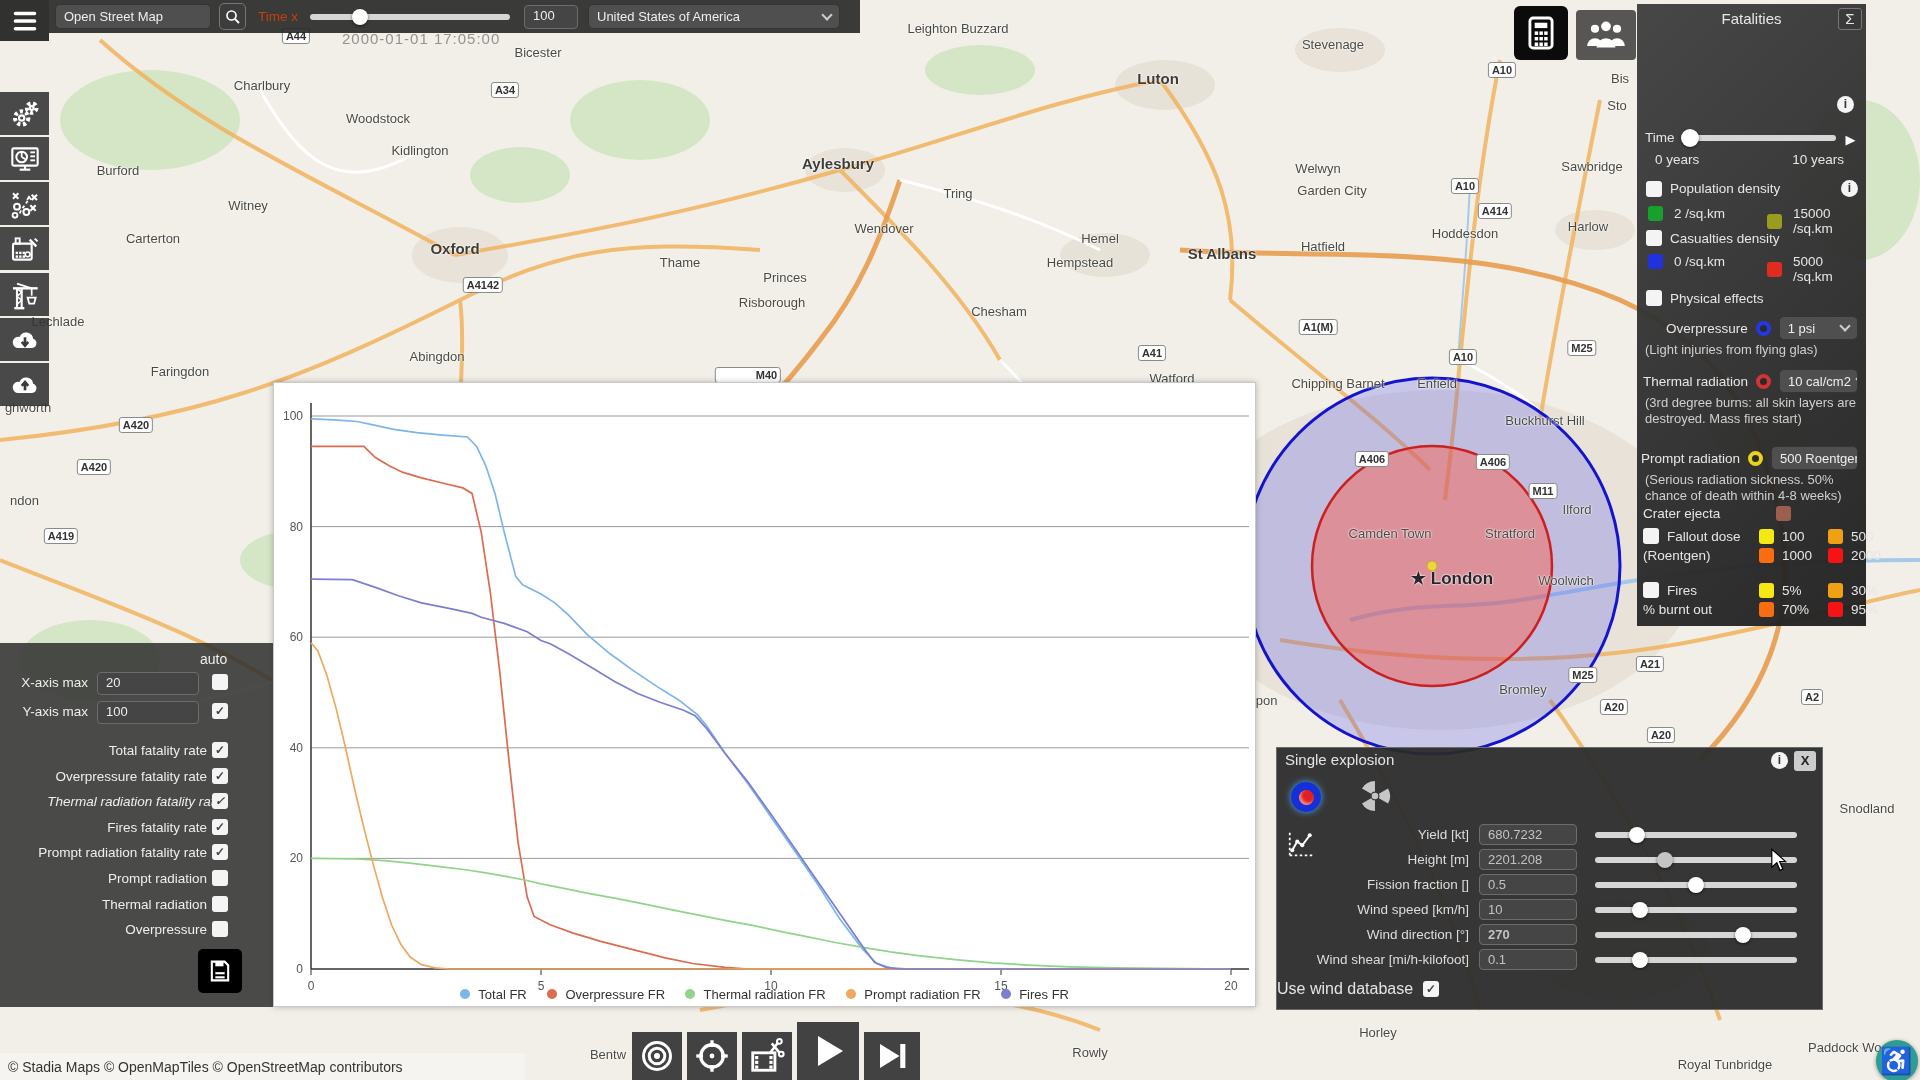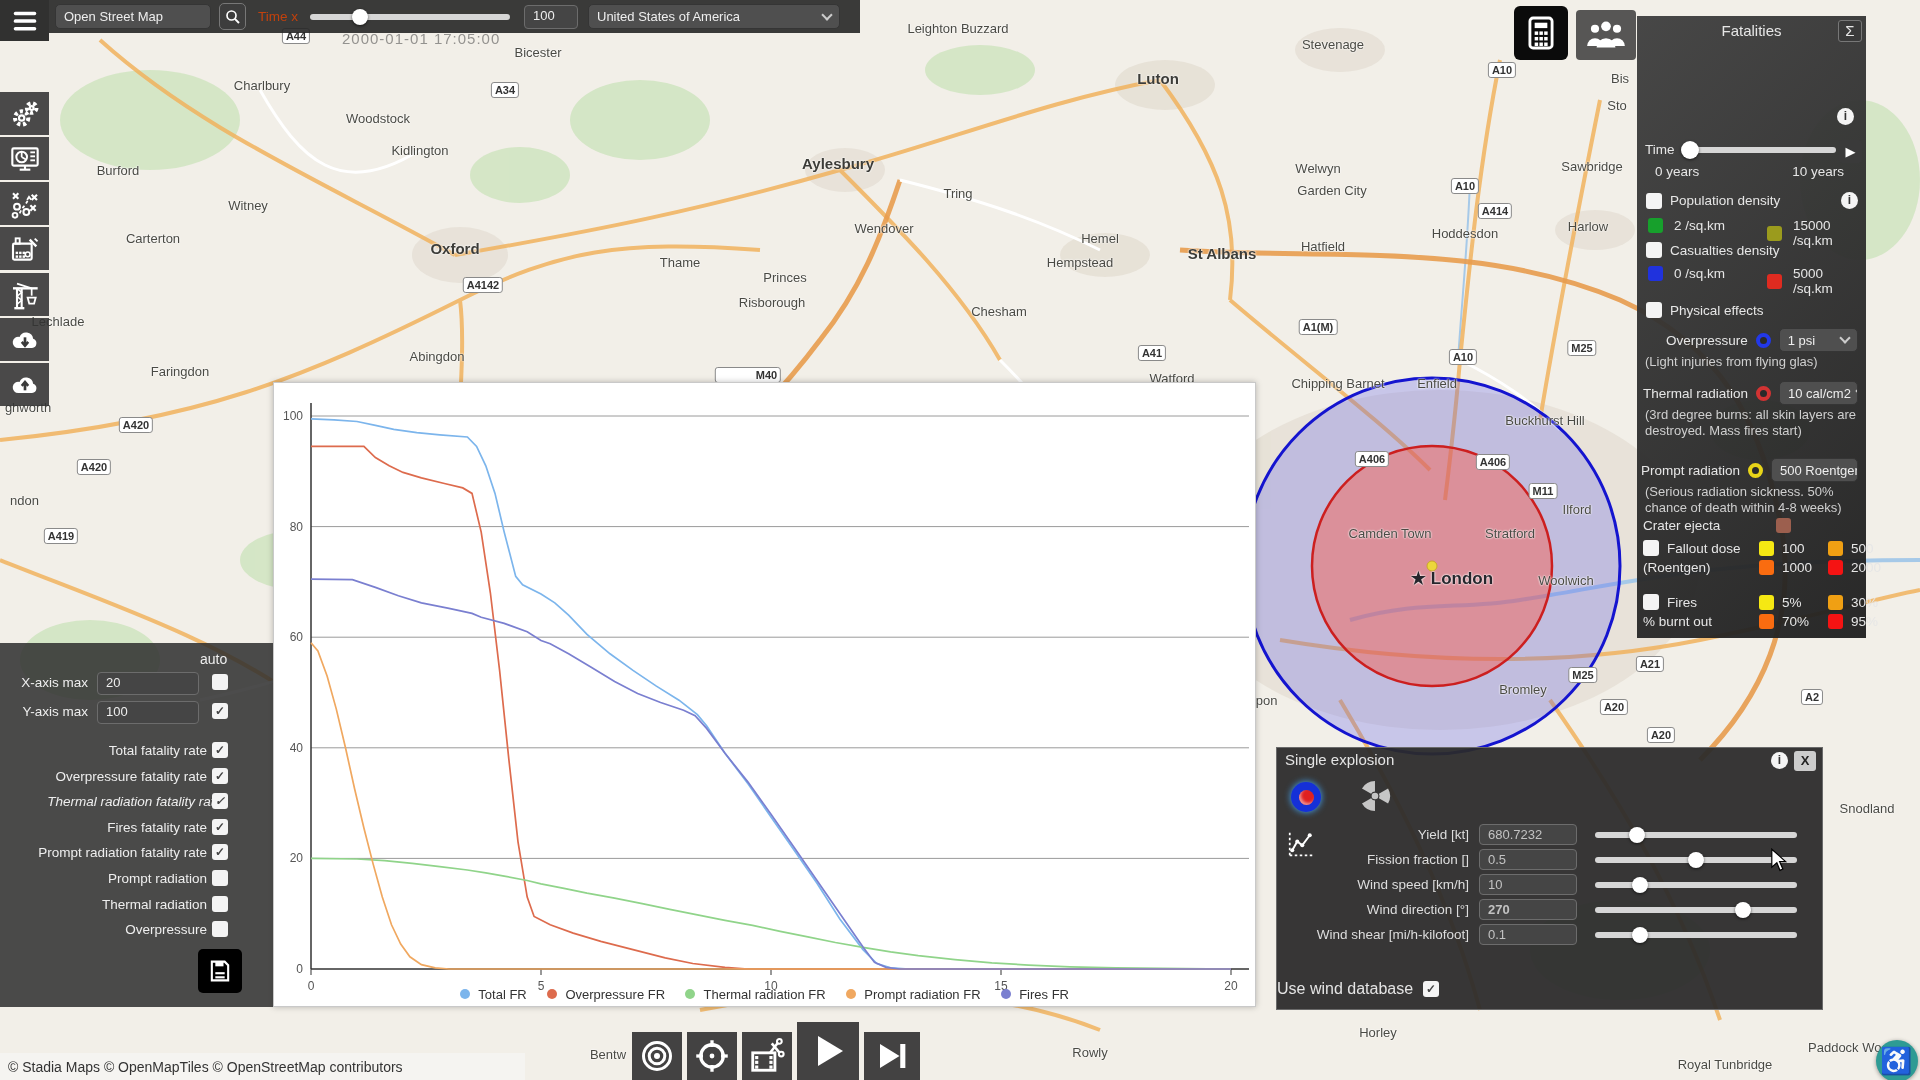--- a/index.html
+++ b/index.html
@@ -44,21 +44,21 @@
   #topbar-label{font-size:13.5px;color:#c2410c;margin-left:12px;}
   
   .side-btn{position:absolute;left:0;width:49px;height:43px;background:rgba(50,50,50,.88);
             display:flex;align-items:center;justify-content:center;}
   
   #calc-btn{position:absolute;left:1514px;top:6px;width:54px;height:54px;background:#0b0b0b;
             border-radius:6px;display:flex;align-items:center;justify-content:center;}
   #people-btn{position:absolute;left:1576px;top:10px;width:60px;height:50px;
             background:rgba(48,48,48,.8);border-radius:4px;display:flex;align-items:center;justify-content:center;}
   
-  #fat-panel{position:absolute;left:1637px;top:16px;width:229px;height:622px;
+  #fat-panel{position:absolute;left:1637px;top:4px;width:229px;height:622px;
              background:linear-gradient(135deg,rgba(62,62,62,.95),rgba(30,30,30,.95));
              color:#e6e6e6;font-size:13.5px;}
   #fat-panel .row{position:absolute;display:flex;align-items:center;gap:8px;}
   #fat-panel .note{position:absolute;left:8px;right:6px;color:#cfcfcf;font-size:13px;line-height:16px;}
   
   #sx-panel{position:absolute;left:1276px;top:747px;width:547px;height:263px;
             background:rgba(42,42,42,.94);border:1px solid #6a6a6a;color:#e4e4e4;}
   .sx-row{display:flex;align-items:center;height:25px;}
   .sx-row .lab{width:192px;text-align:right;font-size:13.5px;color:#ddd;flex:none;}
   
@@ -611,20 +611,27 @@
     </svg>
     <div id="sx-rows" style="position:absolute;left:0;top:74px;right:9px;">
         <div class="sx-row">
           <span class="lab">Yield [kt]</span>
      <span class="vbox" style="width:98px;margin-left:10px;">680.7232</span>
      <div class="track" style="width:202px;margin-left:18px;">
        <div class="knob" style="left:21%;"></div>
      </div>
         </div>
         <div class="sx-row">
+          <span class="lab">Height [m]</span>
+     <span class="vbox" style="width:98px;margin-left:10px;">2201.208</span>
+     <div class="track" style="width:202px;margin-left:18px;">
+       <div class="knob" style="left:34.5%;background:#c4c4c4;"></div>
+     </div>
+        </div>
+        <div class="sx-row">
           <span class="lab">Fission fraction []</span>
      <span class="vbox" style="width:98px;margin-left:10px;">0.5</span>
      <div class="track" style="width:202px;margin-left:18px;">
        <div class="knob" style="left:50%;"></div>
      </div>
         </div>
         <div class="sx-row">
           <span class="lab">Wind speed [km/h]</span>
      <span class="vbox" style="width:98px;margin-left:10px;">10</span>
      <div class="track" style="width:202px;margin-left:18px;">

